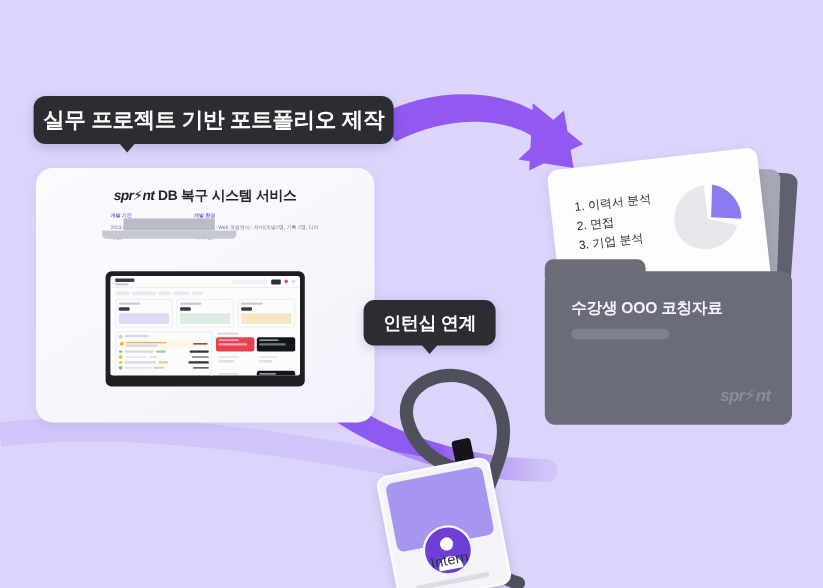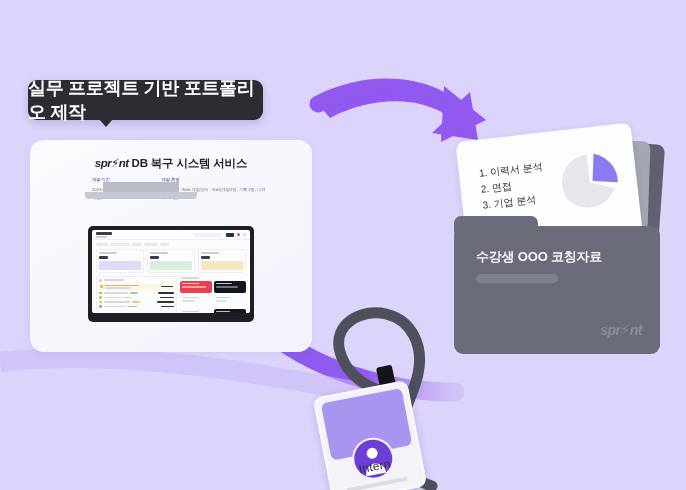--- a/index.html
+++ b/index.html
@@ -116,21 +116,21 @@
   
   .tip{
     position:absolute;background:#2c2d33;color:#ffffff;border-radius:9px;
     font-weight:bold;letter-spacing:-.3px;display:flex;align-items:center;justify-content:center;
     box-shadow:0 3px 9px rgba(45,30,90,.18);
   }
   .tip:after{
     content:"";position:absolute;left:50%;bottom:-7px;margin-left:-7px;
     border-left:7px solid transparent;border-right:7px solid transparent;border-top:8px solid #2c2d33;
   }
-  #tip-portfolio{left:28px;top:80px;width:235px;height:40px;font-size:18px;}
+  #tip-portfolio{left:28px;top:80px;width:300px;height:40px;font-size:18px;border-radius:10px;}
   #tip-portfolio:after{left:78px;}
   #tip-career{left:497px;top:66px;width:120px;height:46px;font-size:18px;}
   #tip-career:after{left:60px;}
   #tip-intern{left:303px;top:250px;width:110px;height:38px;font-size:15px;}
   #tip-intern:after{left:55px;}
 </style>
 </head>
 <body>
 
 <div class="stage">
@@ -337,14 +337,15 @@
       <div id="badge-avatar">
         <div class="av-head"></div>
         <div class="av-body"></div>
       </div>
       <div id="badge-text">Intern</div>
       <div id="badge-line"></div>
     </div>
   </div>
 
   <div class="tip" id="tip-portfolio">실무 프로젝트 기반 포트폴리오 제작</div>
+  <div class="tip" id="tip-intern">인턴십 연계</div>
 
 </div>
 
 </body></html>

